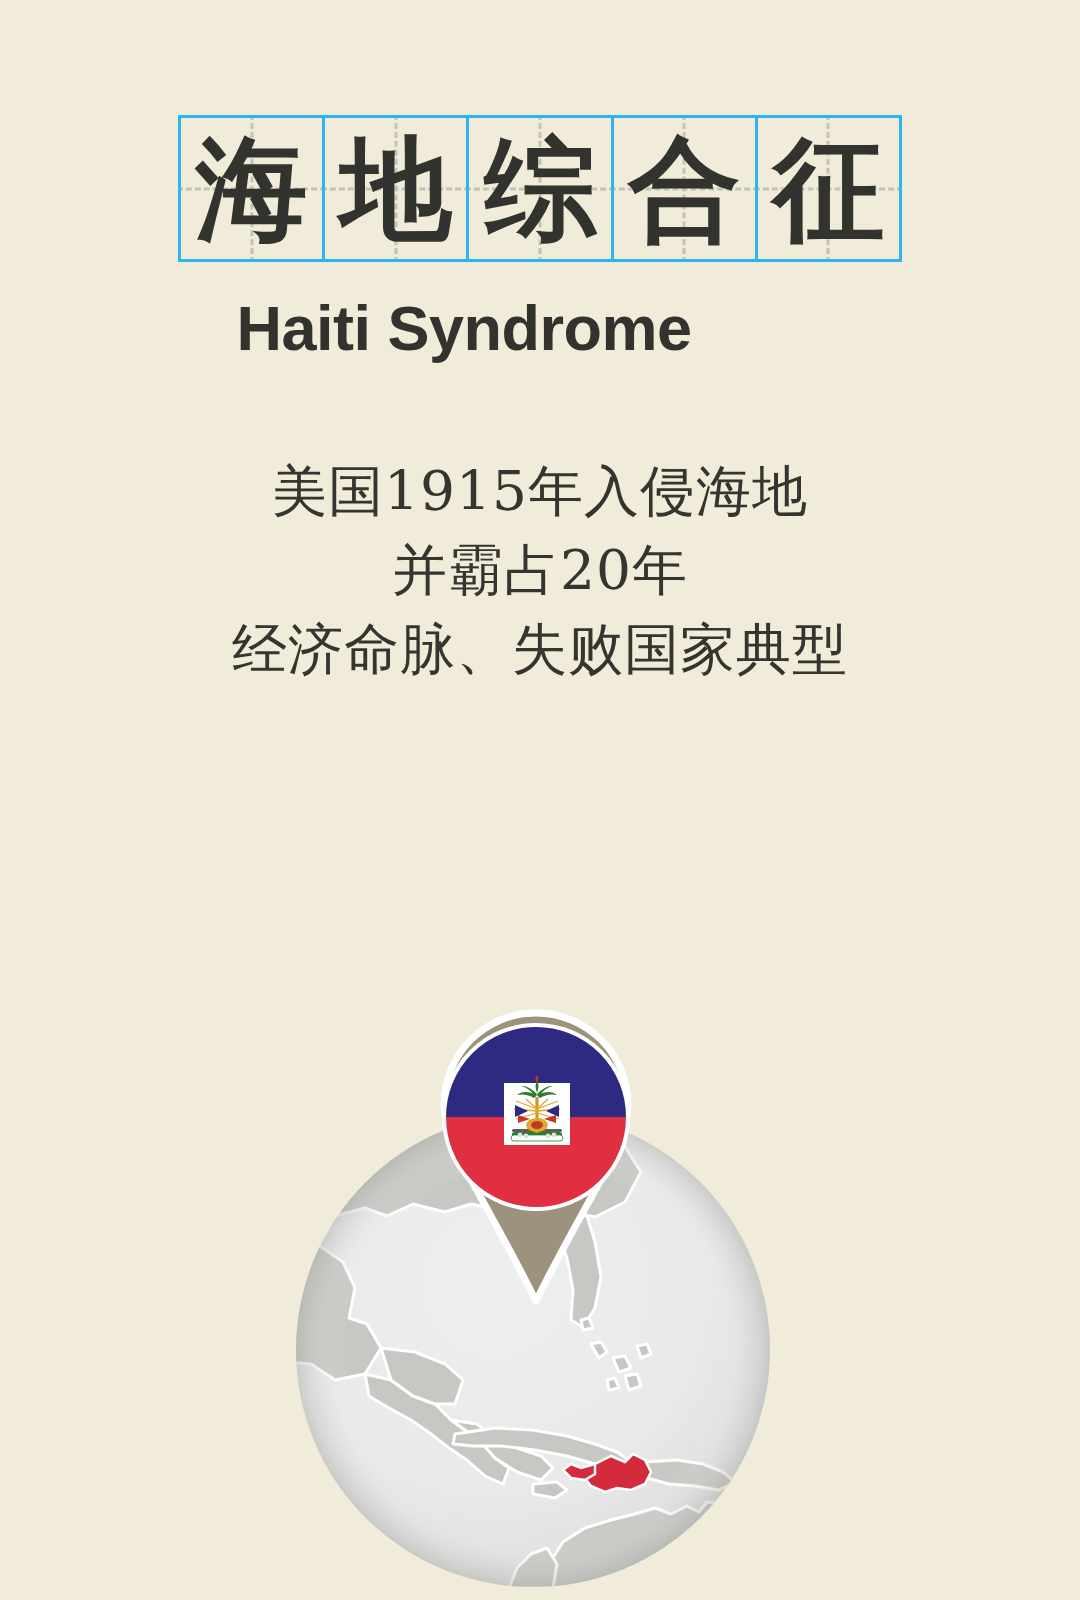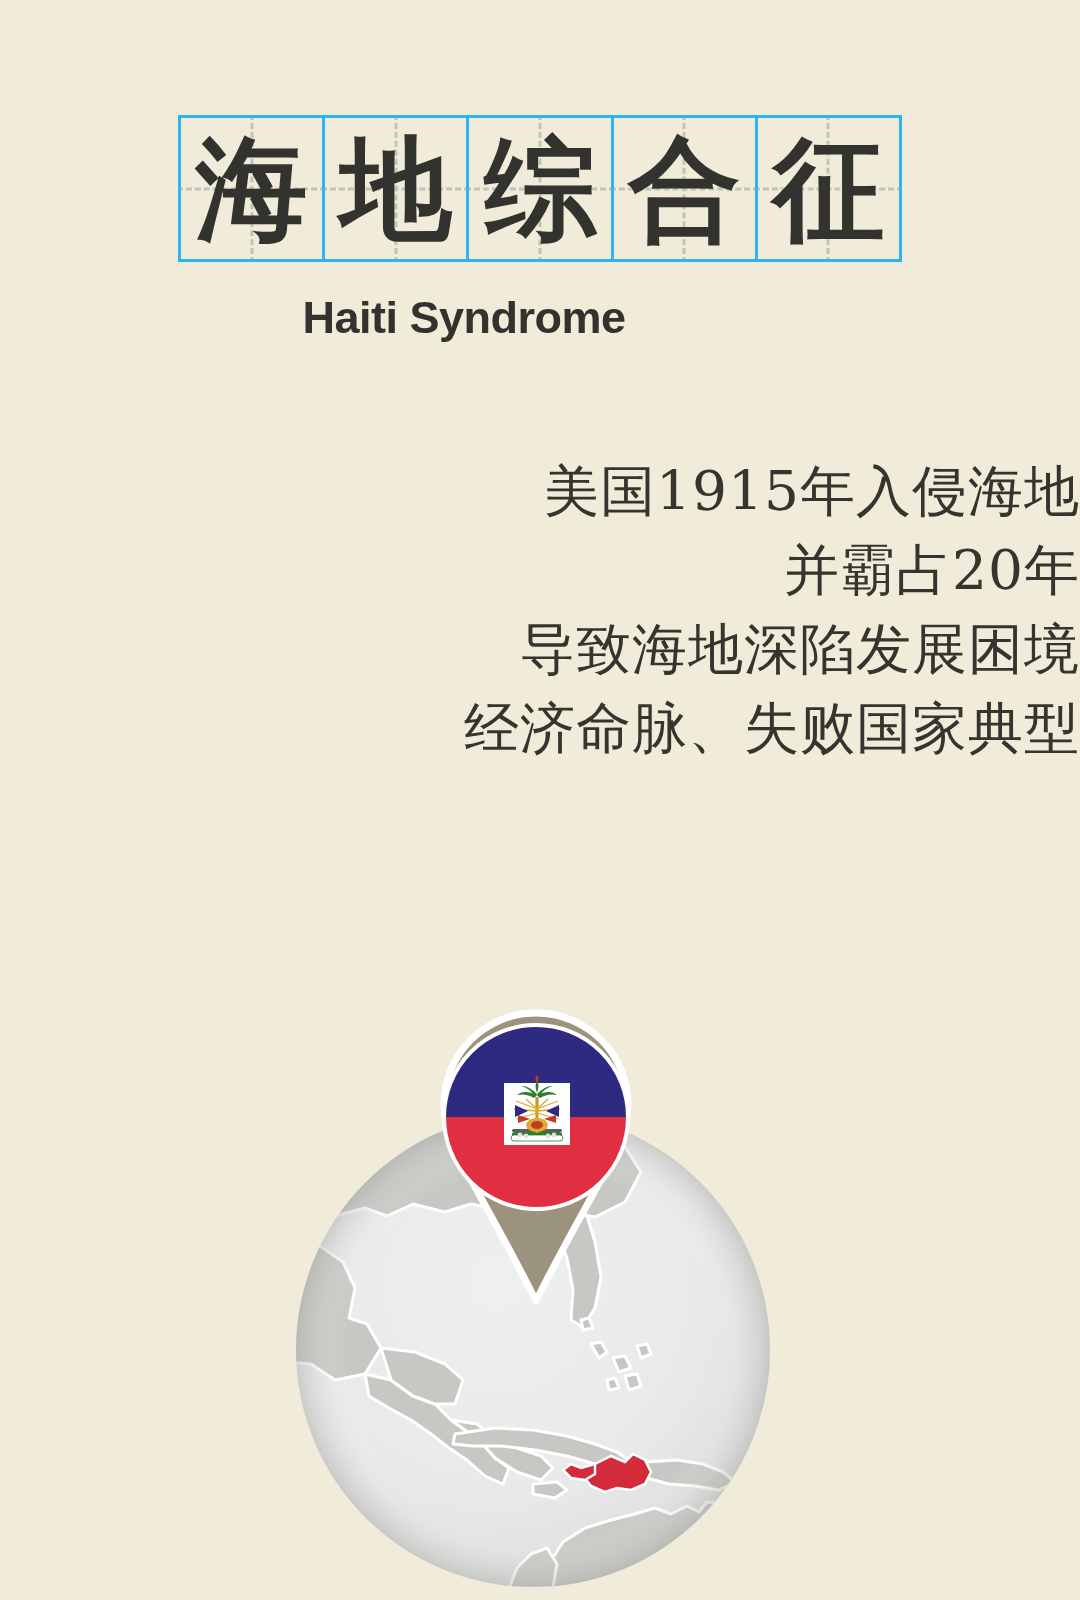--- a/index.html
+++ b/index.html
@@ -77,32 +77,32 @@
 
   
   #subtitle {
     position: absolute;
     left: 0;
     top: 292px;
     width: 928px;
     text-align: center;
     font-family: "Liberation Sans", sans-serif;
     font-weight: 700;
-    font-size: 45px;
+    font-size: 63px;
     letter-spacing: -0.5px;
     color: #33322f;
   }
 
   
   #body-text {
     position: absolute;
     left: 0;
     top: 452px;
     width: 1080px;
-    text-align: right;
+    text-align: center;
     font-family: "DejaVu Serif", "Liberation Serif", serif;
     font-size: 55px;
     line-height: 79px;
     color: #35342f;
     letter-spacing: 1px;
     white-space: nowrap;
   }
   .body-line { display: block; }
 
   
@@ -143,21 +143,20 @@
   <div class="grid-cell">
     <span class="grid-char">征</span>
   </div>
 </div>
 
 <div id="subtitle">Haiti Syndrome</div>
 
 <div id="body-text">
   <span class="body-line">美国1915年入侵海地</span>
   <span class="body-line">并霸占20年</span>
-  <span class="body-line">导致海地深陷发展困境</span>
   <span class="body-line">经济命脉、失败国家典型</span>
 </div>
 
 <div id="globe-wrap">
   <svg id="globe-svg" viewBox="0 0 476 476" xmlns="http://www.w3.org/2000/svg">
     <defs>
       <clipPath id="globeClip">
         <circle cx="238" cy="238" r="237"></circle>
       </clipPath>
       <radialGradient id="globeShade" cx="42%" cy="36%" r="72%">

